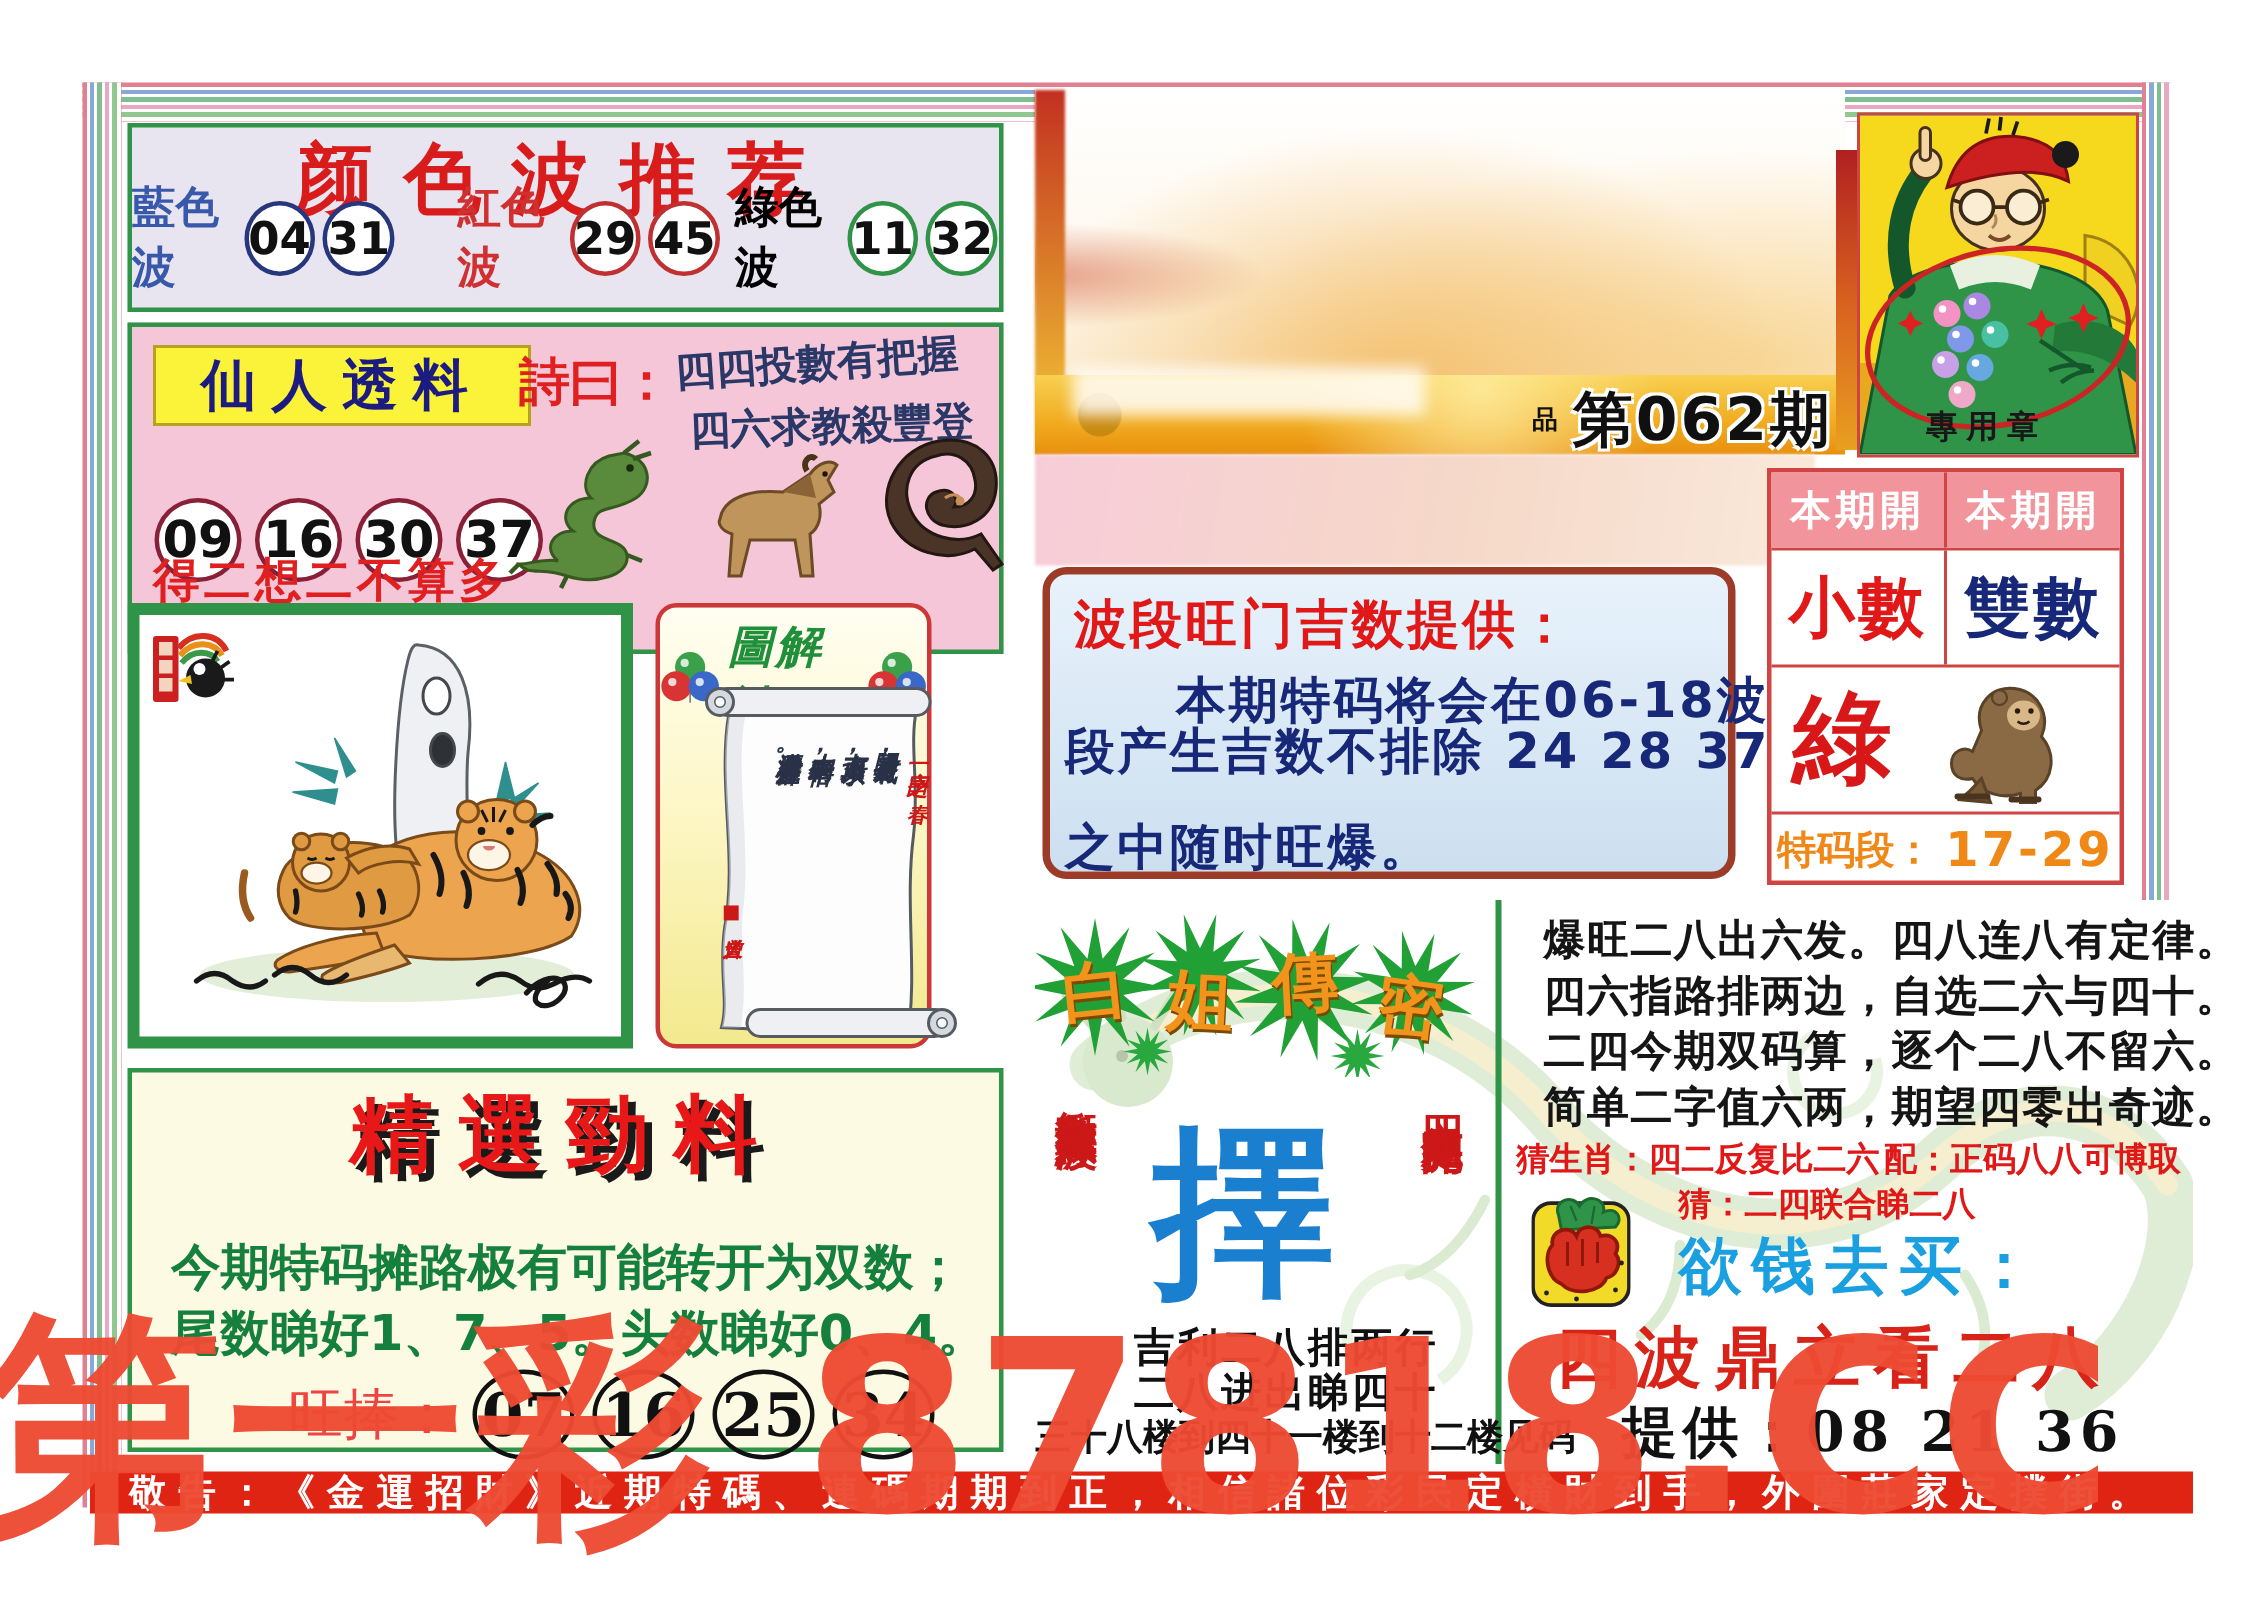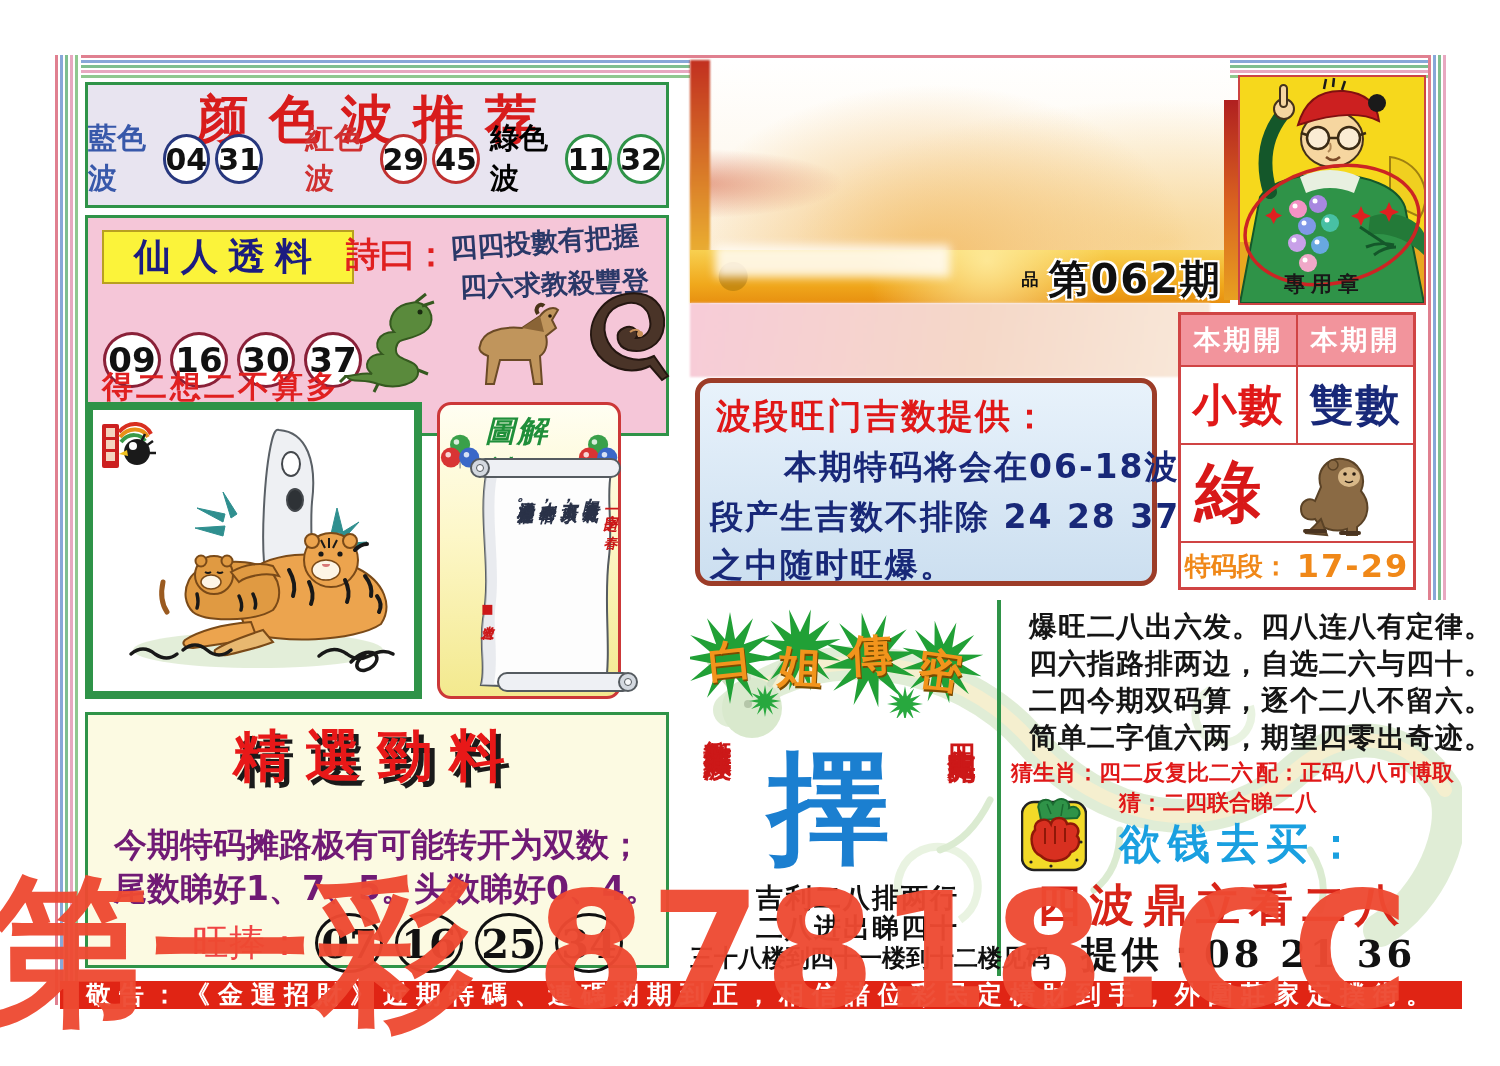--- a/index.html
+++ b/index.html
@@ -44,21 +44,21 @@
       justify-content:flex-start;gap:5px;}
   .vcol{writing-mode:vertical-rl;text-orientation:upright;line-height:1.05;}
   .tj-hdr{color:#cc1818;font-size:14px;font-weight:bold;margin-top:12px;letter-spacing:2px;}
   .tj-col{color:#2a3248;font-size:16px;font-weight:bold;letter-spacing:1px;font-family:"DejaVu Serif",serif;}
   .tj-sig{position:absolute;left:28px;top:150px;writing-mode:vertical-rl;text-orientation:upright;
       color:#cc1818;font-size:13px;font-weight:bold;}
   
   .jx{left:85px;top:712px;width:584px;height:256px;background:#fcfae2;}
   .jx-title{width:100%;text-align:center;margin-top:4px;font-size:56px;font-weight:900;color:#e81818;
       letter-spacing:16px;text-shadow:5px 5px 0 #1a1a1a;}
-  .jx-line{position:absolute;font-size:33px;font-weight:900;color:#701a75;white-space:nowrap;}
+  .jx-line{position:absolute;font-size:33px;font-weight:900;color:#15803d;white-space:nowrap;}
   .jx-l1{left:26px;top:108px;} .jx-l2{left:26px;top:152px;}
   .jx-wang{position:absolute;left:104px;top:198px;display:flex;align-items:center;gap:12px;}
   .jx-wang-label{font-size:37px;font-weight:400;color:#ef4444;}
   .oval{display:inline-flex;justify-content:center;align-items:center;width:62px;height:54px;border:3px solid #111;
       border-radius:50%;background:transparent;font-size:40px;font-weight:900;color:#111;font-family:"DejaVu Serif",serif;}
   
   .banner{left:690px;top:60px;width:540px;height:190px;
      background:radial-gradient(ellipse at 0% 65%, rgba(205,70,35,.50), transparent 20%),
         radial-gradient(ellipse at 45% 105%, rgba(242,185,95,.85), transparent 62%),
         radial-gradient(ellipse at 88% 95%, rgba(246,205,125,.75), transparent 55%),
@@ -74,21 +74,21 @@
   .issue-prefix{font-size:17px;font-weight:bold;color:#111;}
   .issue{font-size:40px;font-weight:900;color:#101010;letter-spacing:2px;
      text-shadow:-2px -2px 0 #fff,2px -2px 0 #fff,-2px 2px 0 #fff,2px 2px 0 #fff;}
   .pinkband{left:690px;top:303px;width:520px;height:74px;
      background:linear-gradient(100deg,#f7ccd8 0%,#f5d8c8 55%,#f9e9da 100%);filter:blur(1px);}
   
   .bd{left:695px;top:378px;width:462px;height:208px;border:5px solid #9c3c28;border-radius:16px;
       background:linear-gradient(180deg,#e8f2fb,#ccdff0);}
   .bd-title{position:absolute;left:16px;top:10px;font-size:35px;font-weight:900;color:#e01818;letter-spacing:2px;}
   .bd-line{position:absolute;font-size:33px;font-weight:900;color:#182878;white-space:nowrap;letter-spacing:2px;}
-  .bd-l1{left:84px;top:62px;} .bd-l2{left:10px;top:112px;} .bd-l3{left:10px;top:160px;}
+  .bd-l1{left:84px;top:62px;} .bd-l2{left:10px;top:96px;} .bd-l3{left:10px;top:160px;}
   
   .granny-sliver{left:1224px;top:100px;width:14px;height:200px;
       background:linear-gradient(180deg,#b02020,#d86020 50%,#e8a020);}
   .granny{left:1238px;top:75px;width:184px;height:226px;border:2px solid #cc4444;overflow:hidden;}
   
   .bq{left:1178px;top:312px;width:238px;height:278px;border:3px solid #d04444;background:#fff;}
   .bq-row{display:flex;border-bottom:2px solid #d04444;}
   .bq-h{height:50px;}
   .bq-cell{flex:1;display:flex;justify-content:center;align-items:center;}
   .bq-h .bq-cell{background:#f2949c;color:#ffffff;font-size:27px;font-weight:900;letter-spacing:3px;}

